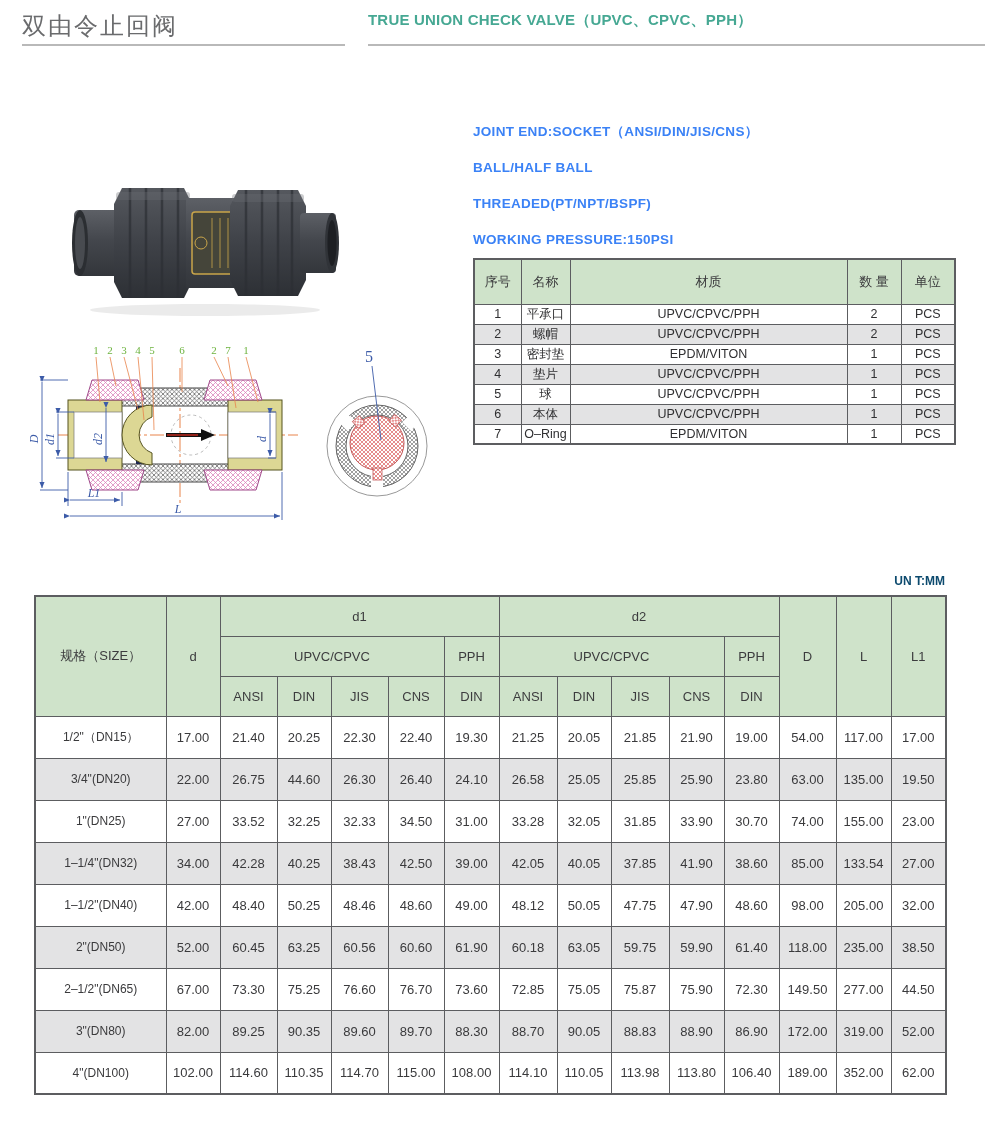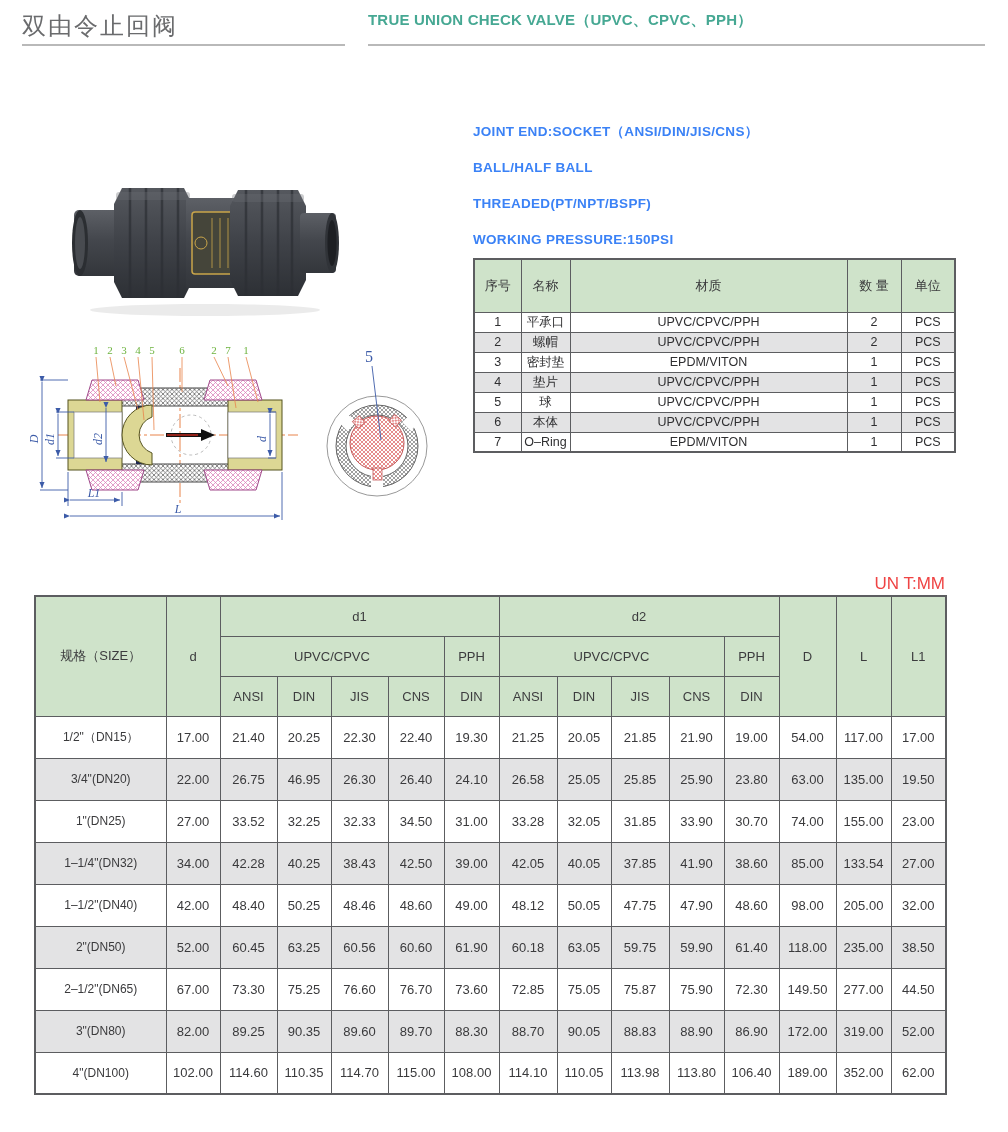--- a/index.html
+++ b/index.html
@@ -28,25 +28,25 @@
   .specs div { height:36px; line-height:36px; font-size:13.5px; font-weight:bold; color:#3b82f6; letter-spacing:0.3px; }
 
   
   table { border-collapse:collapse; table-layout:fixed; }
   th, td { border:1px solid #5c5d60; text-align:center; vertical-align:middle; overflow:hidden; }
   thead th { background:#cfe3ca; font-weight:normal; color:#3c3c3e; }
   tr.alt td { background:#e3e3e4; }
 
   
   .parts-table { position:absolute; left:473px; top:258px; width:481px; border:2px solid #5c5d60; }
-  .parts-table th { height:53px; font-size:13px; }
+  .parts-table th { height:45px; font-size:13px; }
   .parts-table td { height:20px; font-size:12.5px; color:#2f2f31; }
 
   
-  .unit-note { position:absolute; left:845px; top:574px; width:100px; text-align:right; font-size:17px; font-weight:normal; color:#ef4444; }
+  .unit-note { position:absolute; left:845px; top:574px; width:100px; text-align:right; font-size:12px; font-weight:bold; color:#0c4a6e; }
   .dim-table { position:absolute; left:34px; top:595px; width:911px; border:2px solid #5c5d60; }
   .dim-table thead th { height:40px; font-size:13px; }
   .dim-table td { height:42px; font-size:13px; color:#3a3a3c; }
   .dim-table td.size-col { font-size:12px; }
 
   
   .drawing { position:absolute; left:28px; top:340px; width:290px; height:195px; }
   .endview { position:absolute; left:318px; top:346px; width:122px; height:155px; }
 </style>
 </head>
@@ -357,21 +357,21 @@
           <td>21.90</td>
           <td>19.00</td>
           <td>54.00</td>
           <td>117.00</td>
           <td>17.00</td>
         </tr>
         <tr class="alt">
           <td class="size-col">3/4"(DN20)</td>
           <td>22.00</td>
           <td>26.75</td>
-          <td>46.95</td>
+          <td>44.60</td>
           <td>26.30</td>
           <td>26.40</td>
           <td>24.10</td>
           <td>26.58</td>
           <td>25.05</td>
           <td>25.85</td>
           <td>25.90</td>
           <td>23.80</td>
           <td>63.00</td>
           <td>135.00</td>

